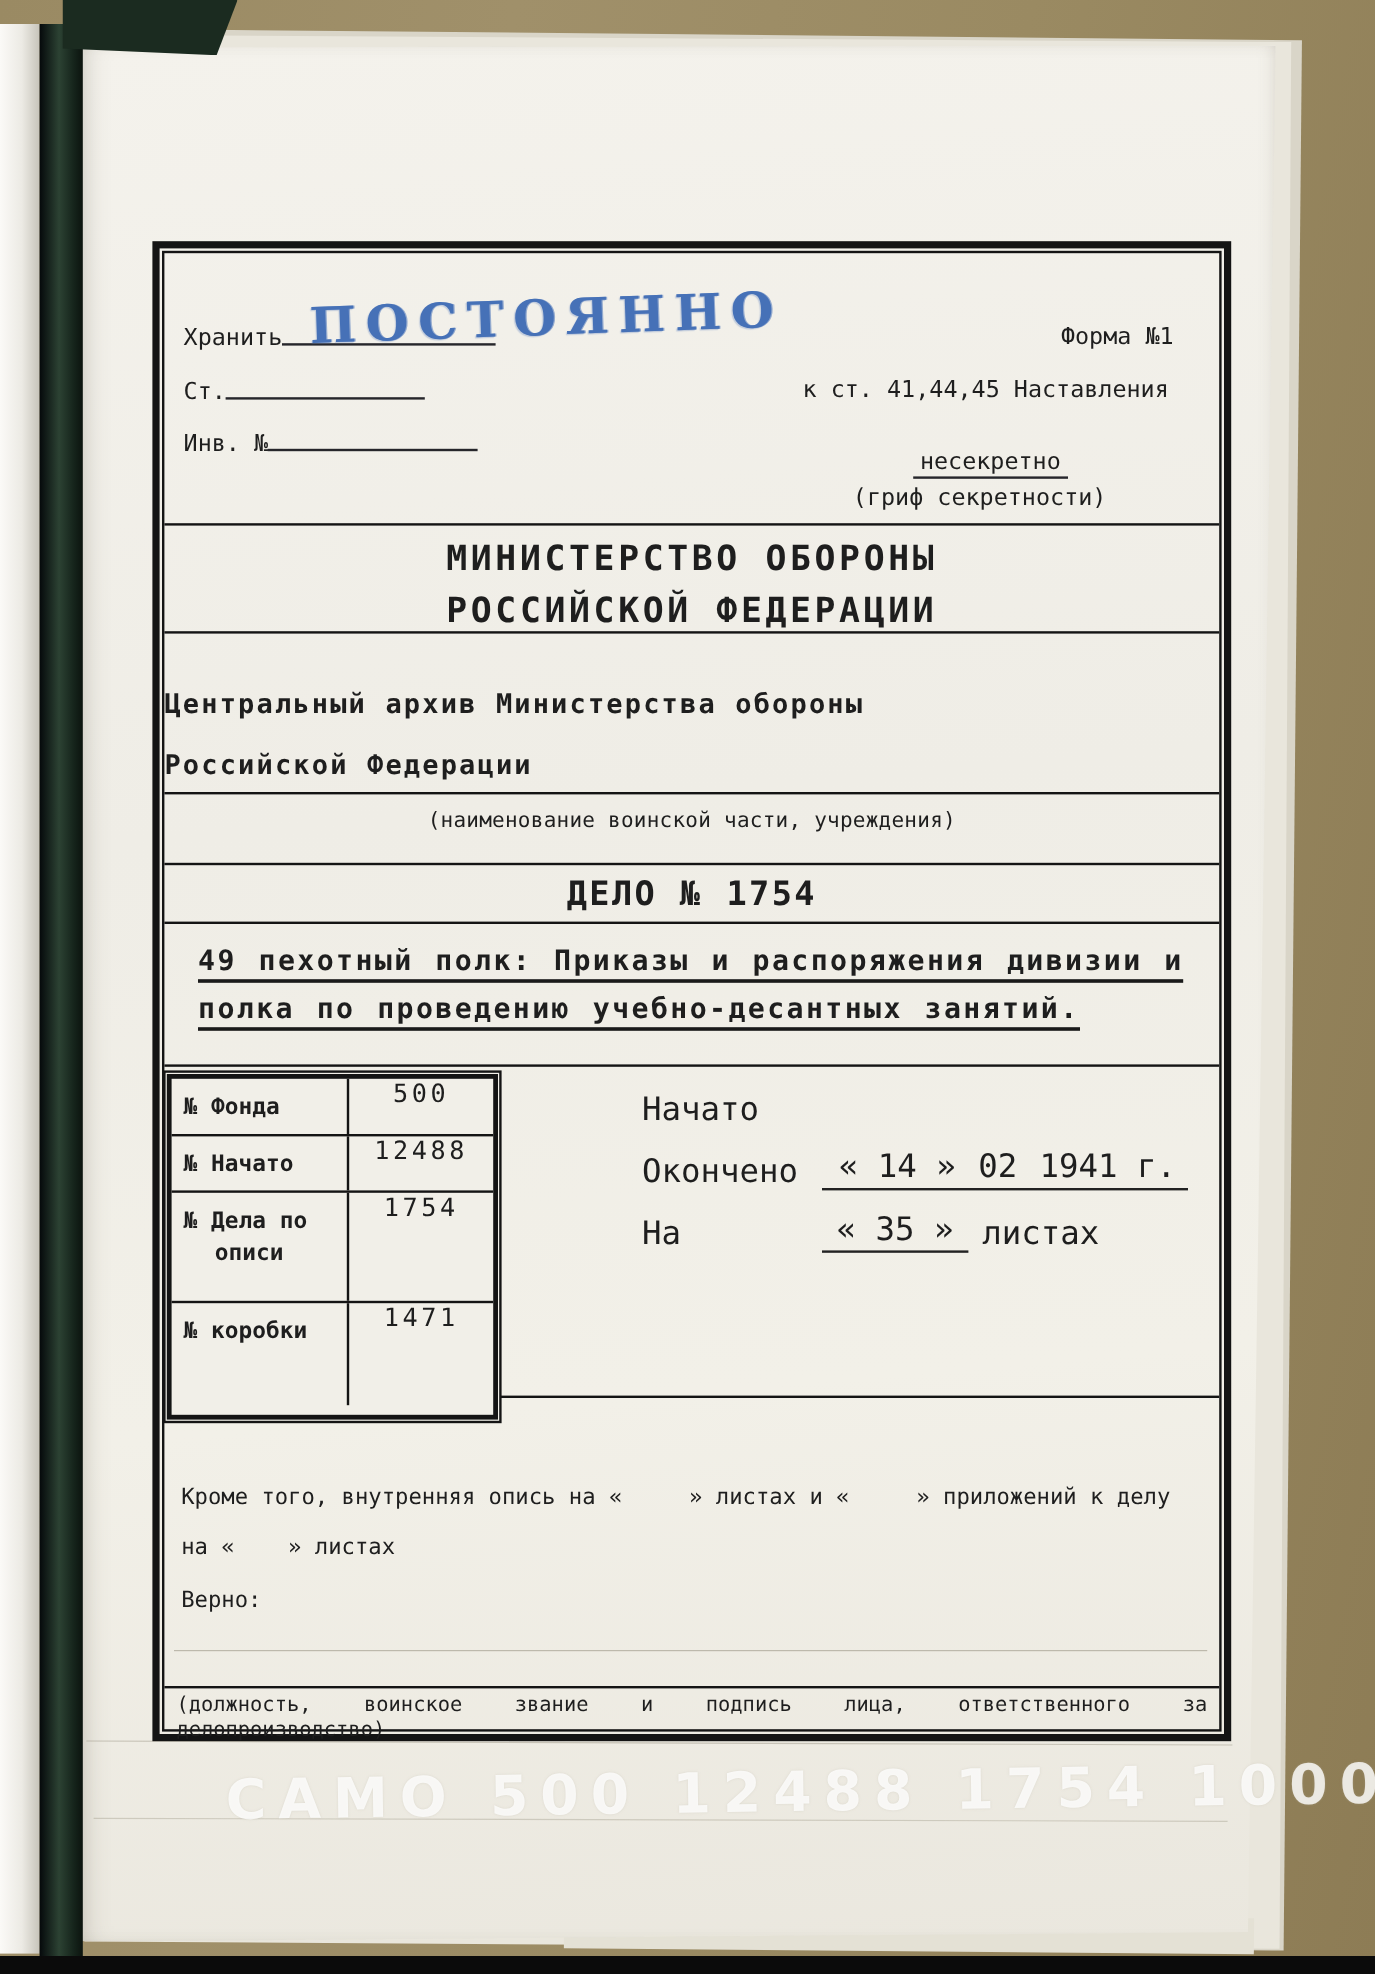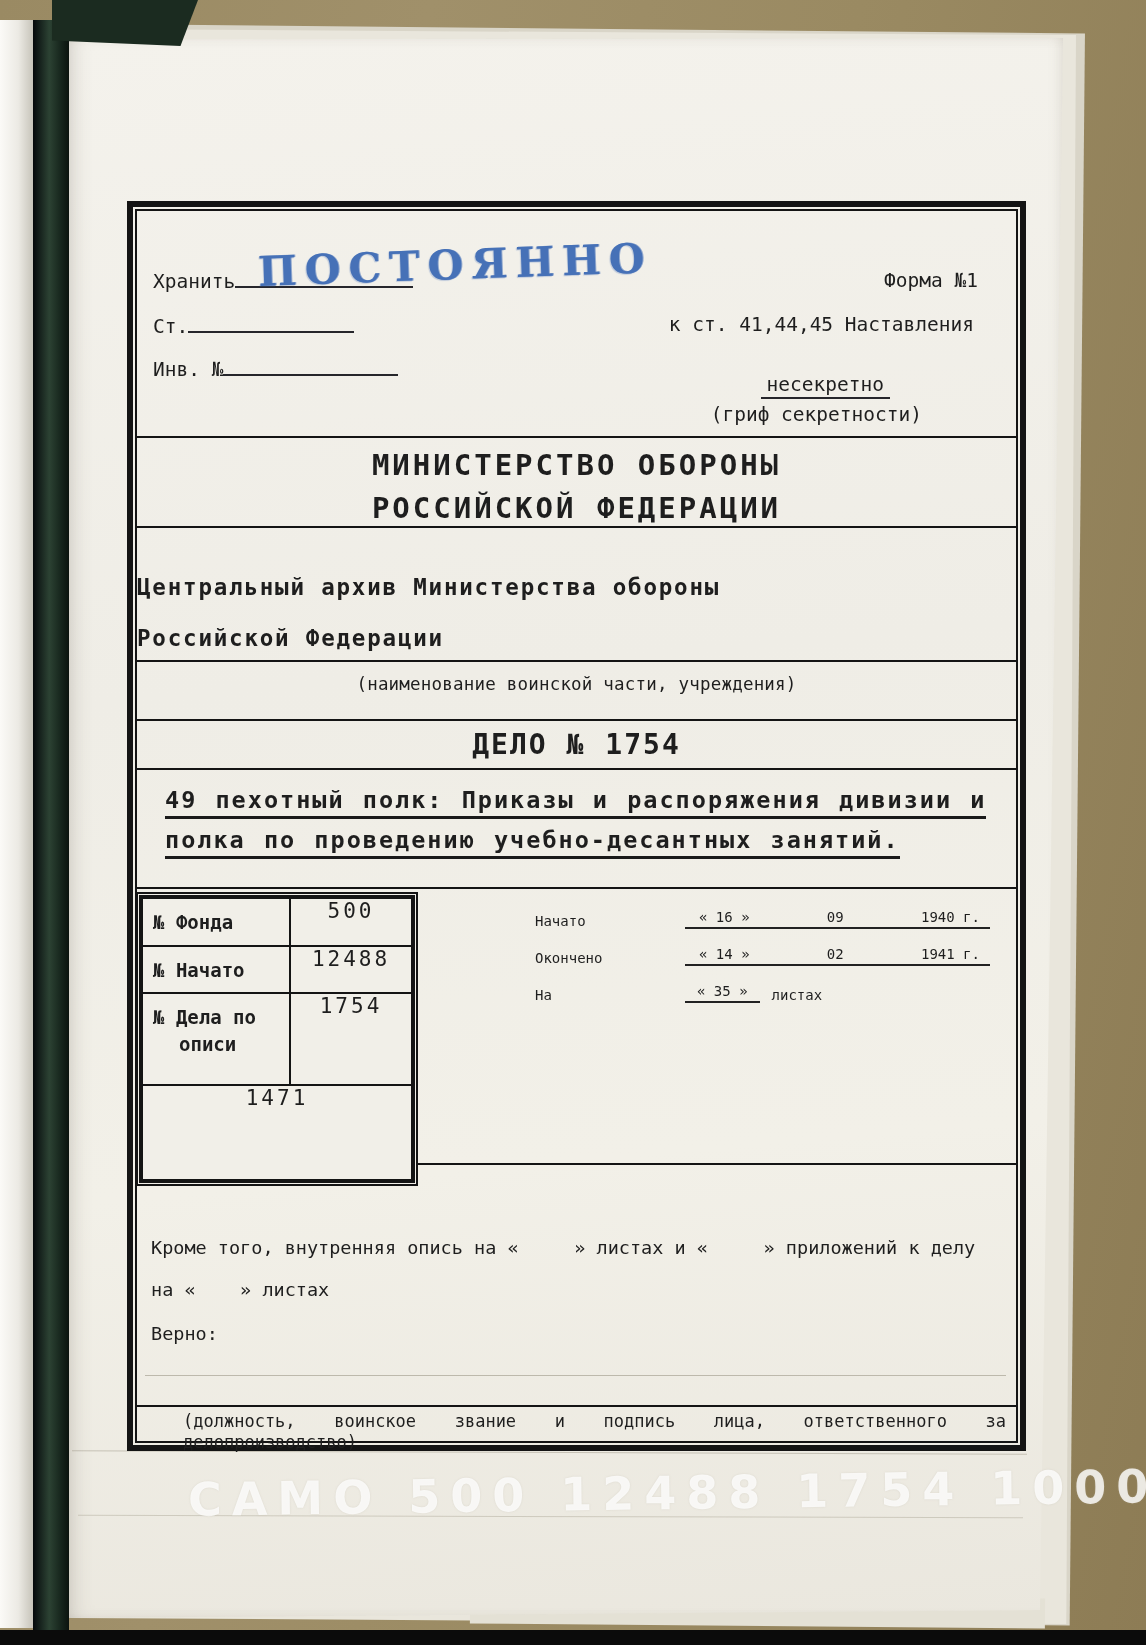--- a/index.html
+++ b/index.html
@@ -56,32 +56,32 @@
   .reg-table{position:absolute;left:2px;top:6px;width:276px;height:288px;z-index:3;
     background:#f1efe8;border:4px solid #141414;box-sizing:border-box;
     box-shadow:0 0 0 1px #f1efe8, 0 0 0 3px #141414;}
   .reg-row{display:flex;border-bottom:2.5px solid #141414;box-sizing:border-box;}
   .r1{height:48px;} .r2{height:47px;} .r3{height:92px;} .r4{height:85px;border-bottom:none;}
   .reg-label{width:148px;border-right:2.5px solid #141414;box-sizing:border-box;
     font-weight:bold;font-size:19px;padding:10px 4px 0 10px;}
   .reg-label span{display:inline-block;padding-left:26px;text-indent:-26px;line-height:27px;}
   .reg-value{flex:1;text-align:center;font-size:21px;letter-spacing:3px;}
   
-  .dates{position:absolute;left:398px;top:20px;font-size:14px;}
+  .dates{position:absolute;left:398px;top:20px;font-size:27px;}
   .date-row{display:flex;align-items:flex-end;margin-bottom:17px;white-space:nowrap;}
   .dlabel{width:150px;}
   .dline{width:305px;border-bottom:2px solid #222;display:flex;justify-content:space-between;
     padding:0 10px 2px 14px;box-sizing:border-box;}
   .dsheets{border-bottom:2px solid #222;padding:0 12px 2px 12px;}
   .dsuffix{margin-left:12px;}
   
   .add-line{position:absolute;left:14px;font-size:18.5px;white-space:nowrap;}
   .faint-rule{position:absolute;left:8px;right:10px;top:210px;border-top:1.5px solid #bdb9ac;}
   
-  .footer{padding:4px 10px 0 10px;font-size:17px;line-height:21px;margin-left:36px;}
+  .footer{padding:4px 10px 0 10px;font-size:17px;line-height:21px;}
   .footer .j{text-align:justify;text-align-last:justify;}
   
   .wm{left:188px;top:1466px;font-family:"DejaVu Sans",sans-serif;font-weight:bold;font-size:46px;
     letter-spacing:10px;color:rgba(255,255,255,.8);transform:rotate(-.8deg);white-space:nowrap;
     text-shadow:0 0 2px rgba(185,180,165,.35);}
 </style>
 </head>
 <body>
 
 <div class="page">
@@ -150,31 +150,27 @@
           </div>
           <div class="reg-row r2">
             <div class="reg-label"><span>№ Начато</span></div>
             <div class="reg-value">12488</div>
           </div>
           <div class="reg-row r3">
             <div class="reg-label"><span>№ Дела по описи</span></div>
             <div class="reg-value">1754</div>
           </div>
           <div class="reg-row r4">
+            <div class="reg-label"><span>№ коробки</span></div>
             <div class="reg-value">1471</div>
           </div>
         </div>
         <div class="dates">
           <div class="date-row">
             <span class="dlabel">Начато</span>
-            <span class="dline">
-              <span>«&nbsp;16&nbsp;»</span>
-              <span>09</span>
-              <span>1940 г.</span>
-            </span>
           </div>
           <div class="date-row">
             <span class="dlabel">Окончено</span>
             <span class="dline">
               <span>«&nbsp;14&nbsp;»</span>
               <span>02</span>
               <span>1941 г.</span>
             </span>
           </div>
           <div class="date-row">

